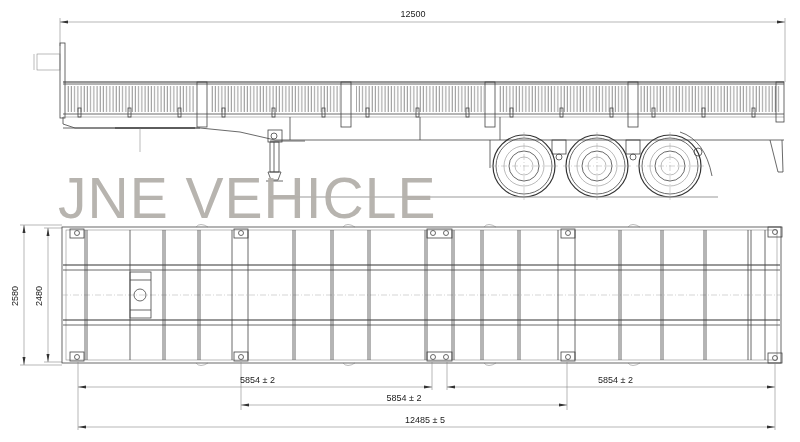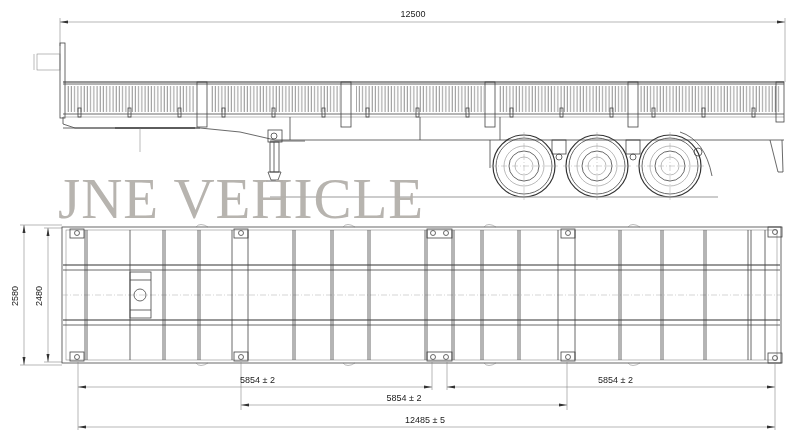--- a/index.html
+++ b/index.html
@@ -1,19 +1,19 @@
 <!DOCTYPE html>
 <html><head>
 <meta charset="utf-8">
 <style>
   html, body { margin: 0; padding: 0; background: #ffffff; }
   body { width: 800px; height: 442px; overflow: hidden; position: relative; font-family: "Liberation Sans", sans-serif; }
   #drawing { position: absolute; left: 0; top: 0; width: 800px; height: 442px; }
   .dim-text { font-family: "Liberation Sans Narrow", "Liberation Sans", sans-serif; font-size: 9px; fill: #222; }
-  .watermark { position: absolute; left: 58px; top: 170px; font-family: Liberation Serif, serif; font-size: 57px; color: #b4b0ab; letter-spacing: 1px; line-height: 1; white-space: nowrap; opacity: 0.95; pointer-events: none; }
+  .watermark { position: absolute; left: 58px; top: 170px; font-family: Liberation Sans, sans-serif; font-size: 57px; color: #b4b0ab; letter-spacing: 1px; line-height: 1; white-space: nowrap; opacity: 0.95; pointer-events: none; }
   .ln { stroke: #444; fill: none; stroke-width: 0.8; }
   .ln-thin { stroke: #777; fill: none; stroke-width: 0.5; }
   .ln-dim { stroke: #888; fill: none; stroke-width: 0.6; }
   .ln-heavy { stroke: #333; fill: none; stroke-width: 1.2; }
   .ln-center { stroke: #aaa; fill: none; stroke-width: 0.5; stroke-dasharray: 6 2 1 2; }
 </style>
 </head>
 <body>
 
 <svg id="drawing" viewBox="0 0 800 442" xmlns="http://www.w3.org/2000/svg">

